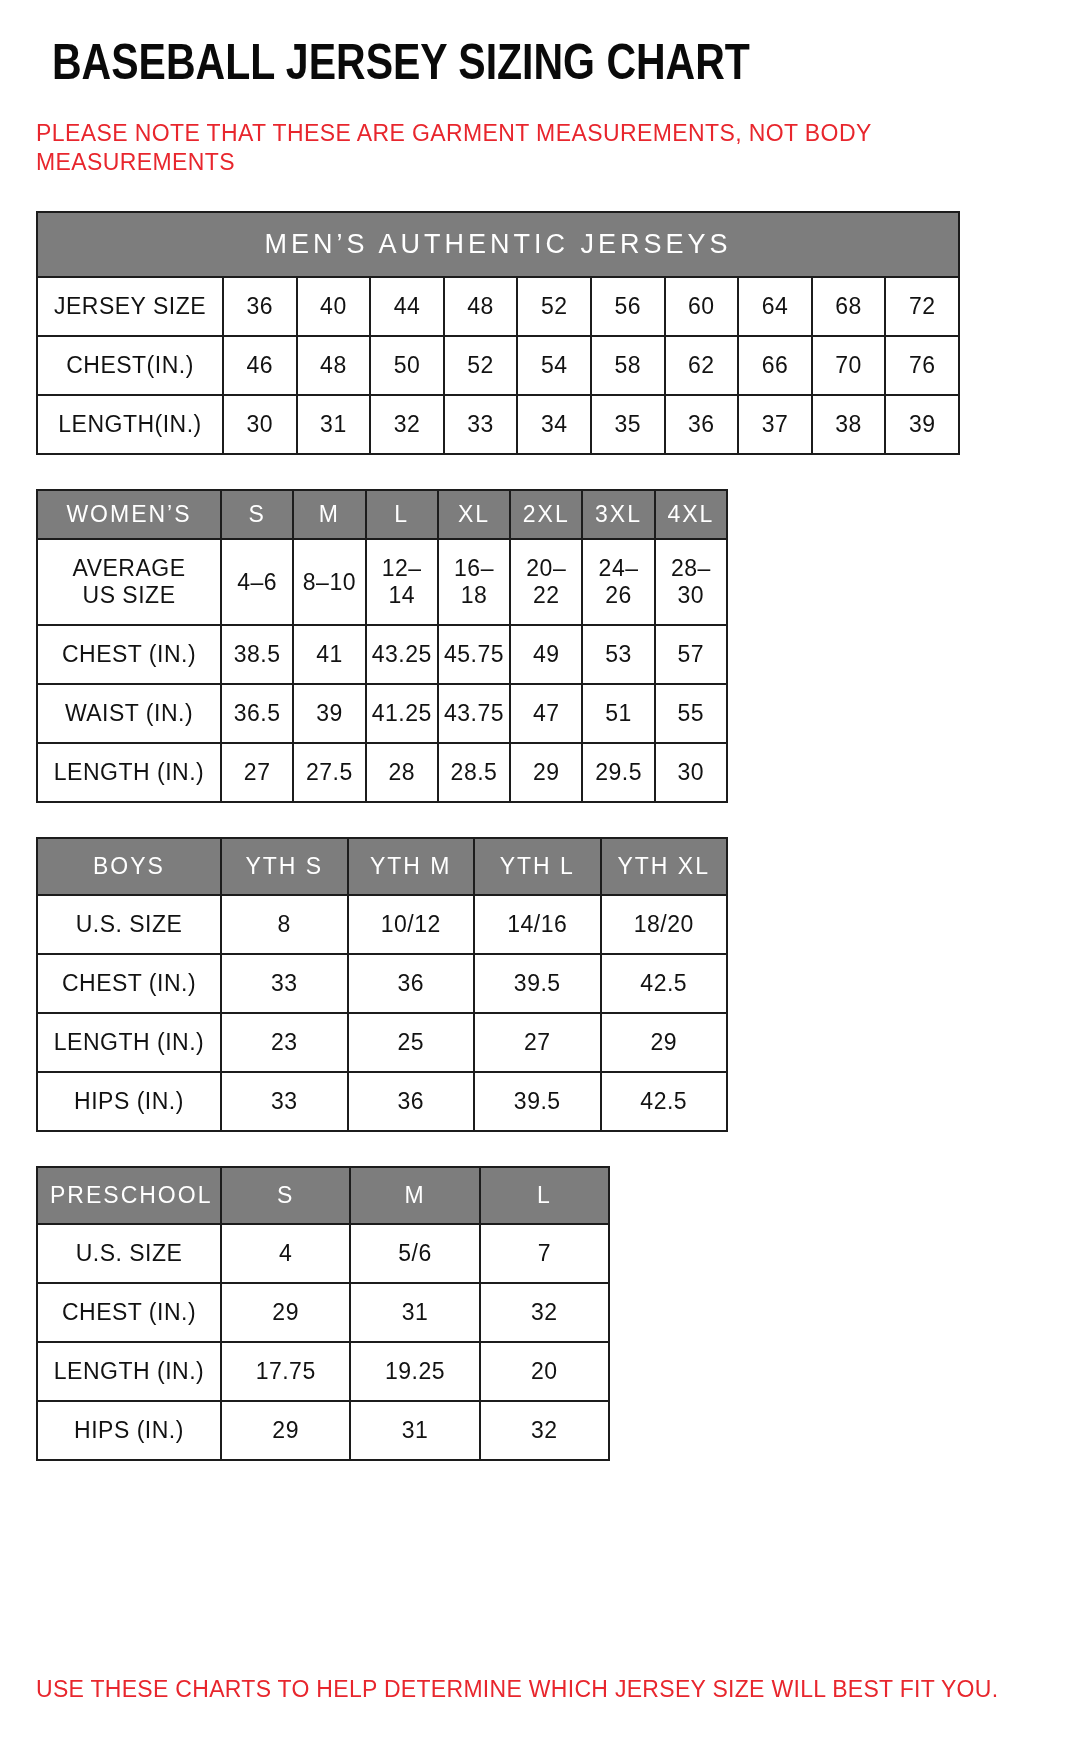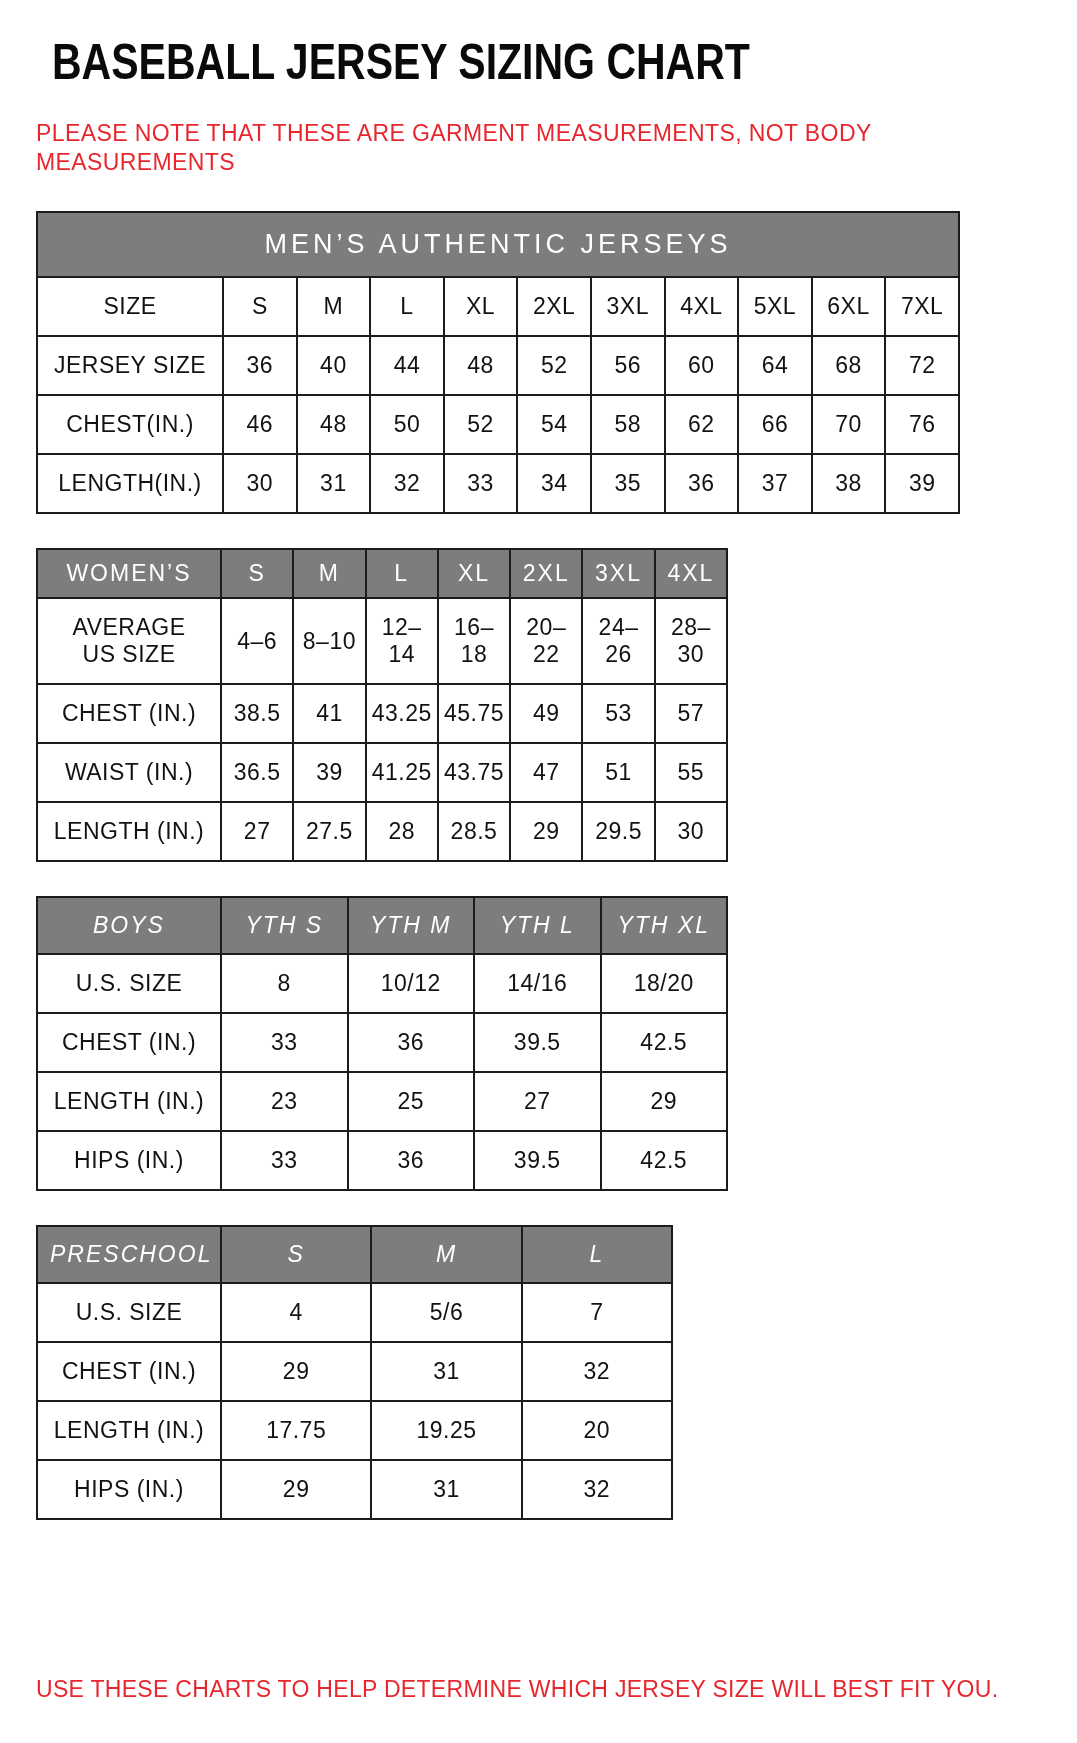--- a/index.html
+++ b/index.html
@@ -58,23 +58,23 @@
   .chart .gray-cell {
     background: var(--header-gray, #7d7d7d);
     color: #ffffff;
     letter-spacing: 2px;
   }
   .chart .row-label { white-space: pre-line; }
   #mens { width: 924px; }
   #mens .col-label { width: 186px; }
   #womens, #boys { width: 692px; }
   #womens .col-label, #boys .col-label, #preschool .col-label { width: 184px; }
-  #preschool { width: 637px; }
+  #preschool { width: 574px; }
   #womens .gray-cell { padding: 10px 4px; }
-  #boys .gray-cell, #preschool .gray-cell { padding: 14px 12px; font-style: italic; }
+  #boys .gray-cell, #preschool .gray-cell { padding: 14px 12px; }
   .footer {
     color: var(--accent-red, #e8262d);
     font-size: 23px;
     letter-spacing: 0.3px;
     margin: auto 0 16px 0;
     padding-top: 40px;
   }
 </style>
 </head>
 <body>
@@ -86,33 +86,20 @@
   <p class="note">PLEASE NOTE THAT THESE ARE GARMENT MEASUREMENTS, NOT BODY MEASUREMENTS</p>
 
   <table id="mens" class="chart">
     <colgroup>
         <col class="col-label">
         <col span="10">
       </colgroup>
   <tbody>
         <tr>
           <th class="banner" colspan="11">MEN’S AUTHENTIC JERSEYS</th>
-        </tr>
-        <tr>
-          <th class="row-label">SIZE</th>
-          <td>S</td>
-          <td>M</td>
-          <td>L</td>
-          <td>XL</td>
-          <td>2XL</td>
-          <td>3XL</td>
-          <td>4XL</td>
-          <td>5XL</td>
-          <td>6XL</td>
-          <td>7XL</td>
         </tr>
         <tr>
           <th class="row-label">JERSEY SIZE</th>
           <td>36</td>
           <td>40</td>
           <td>44</td>
           <td>48</td>
           <td>52</td>
           <td>56</td>
           <td>60</td>

